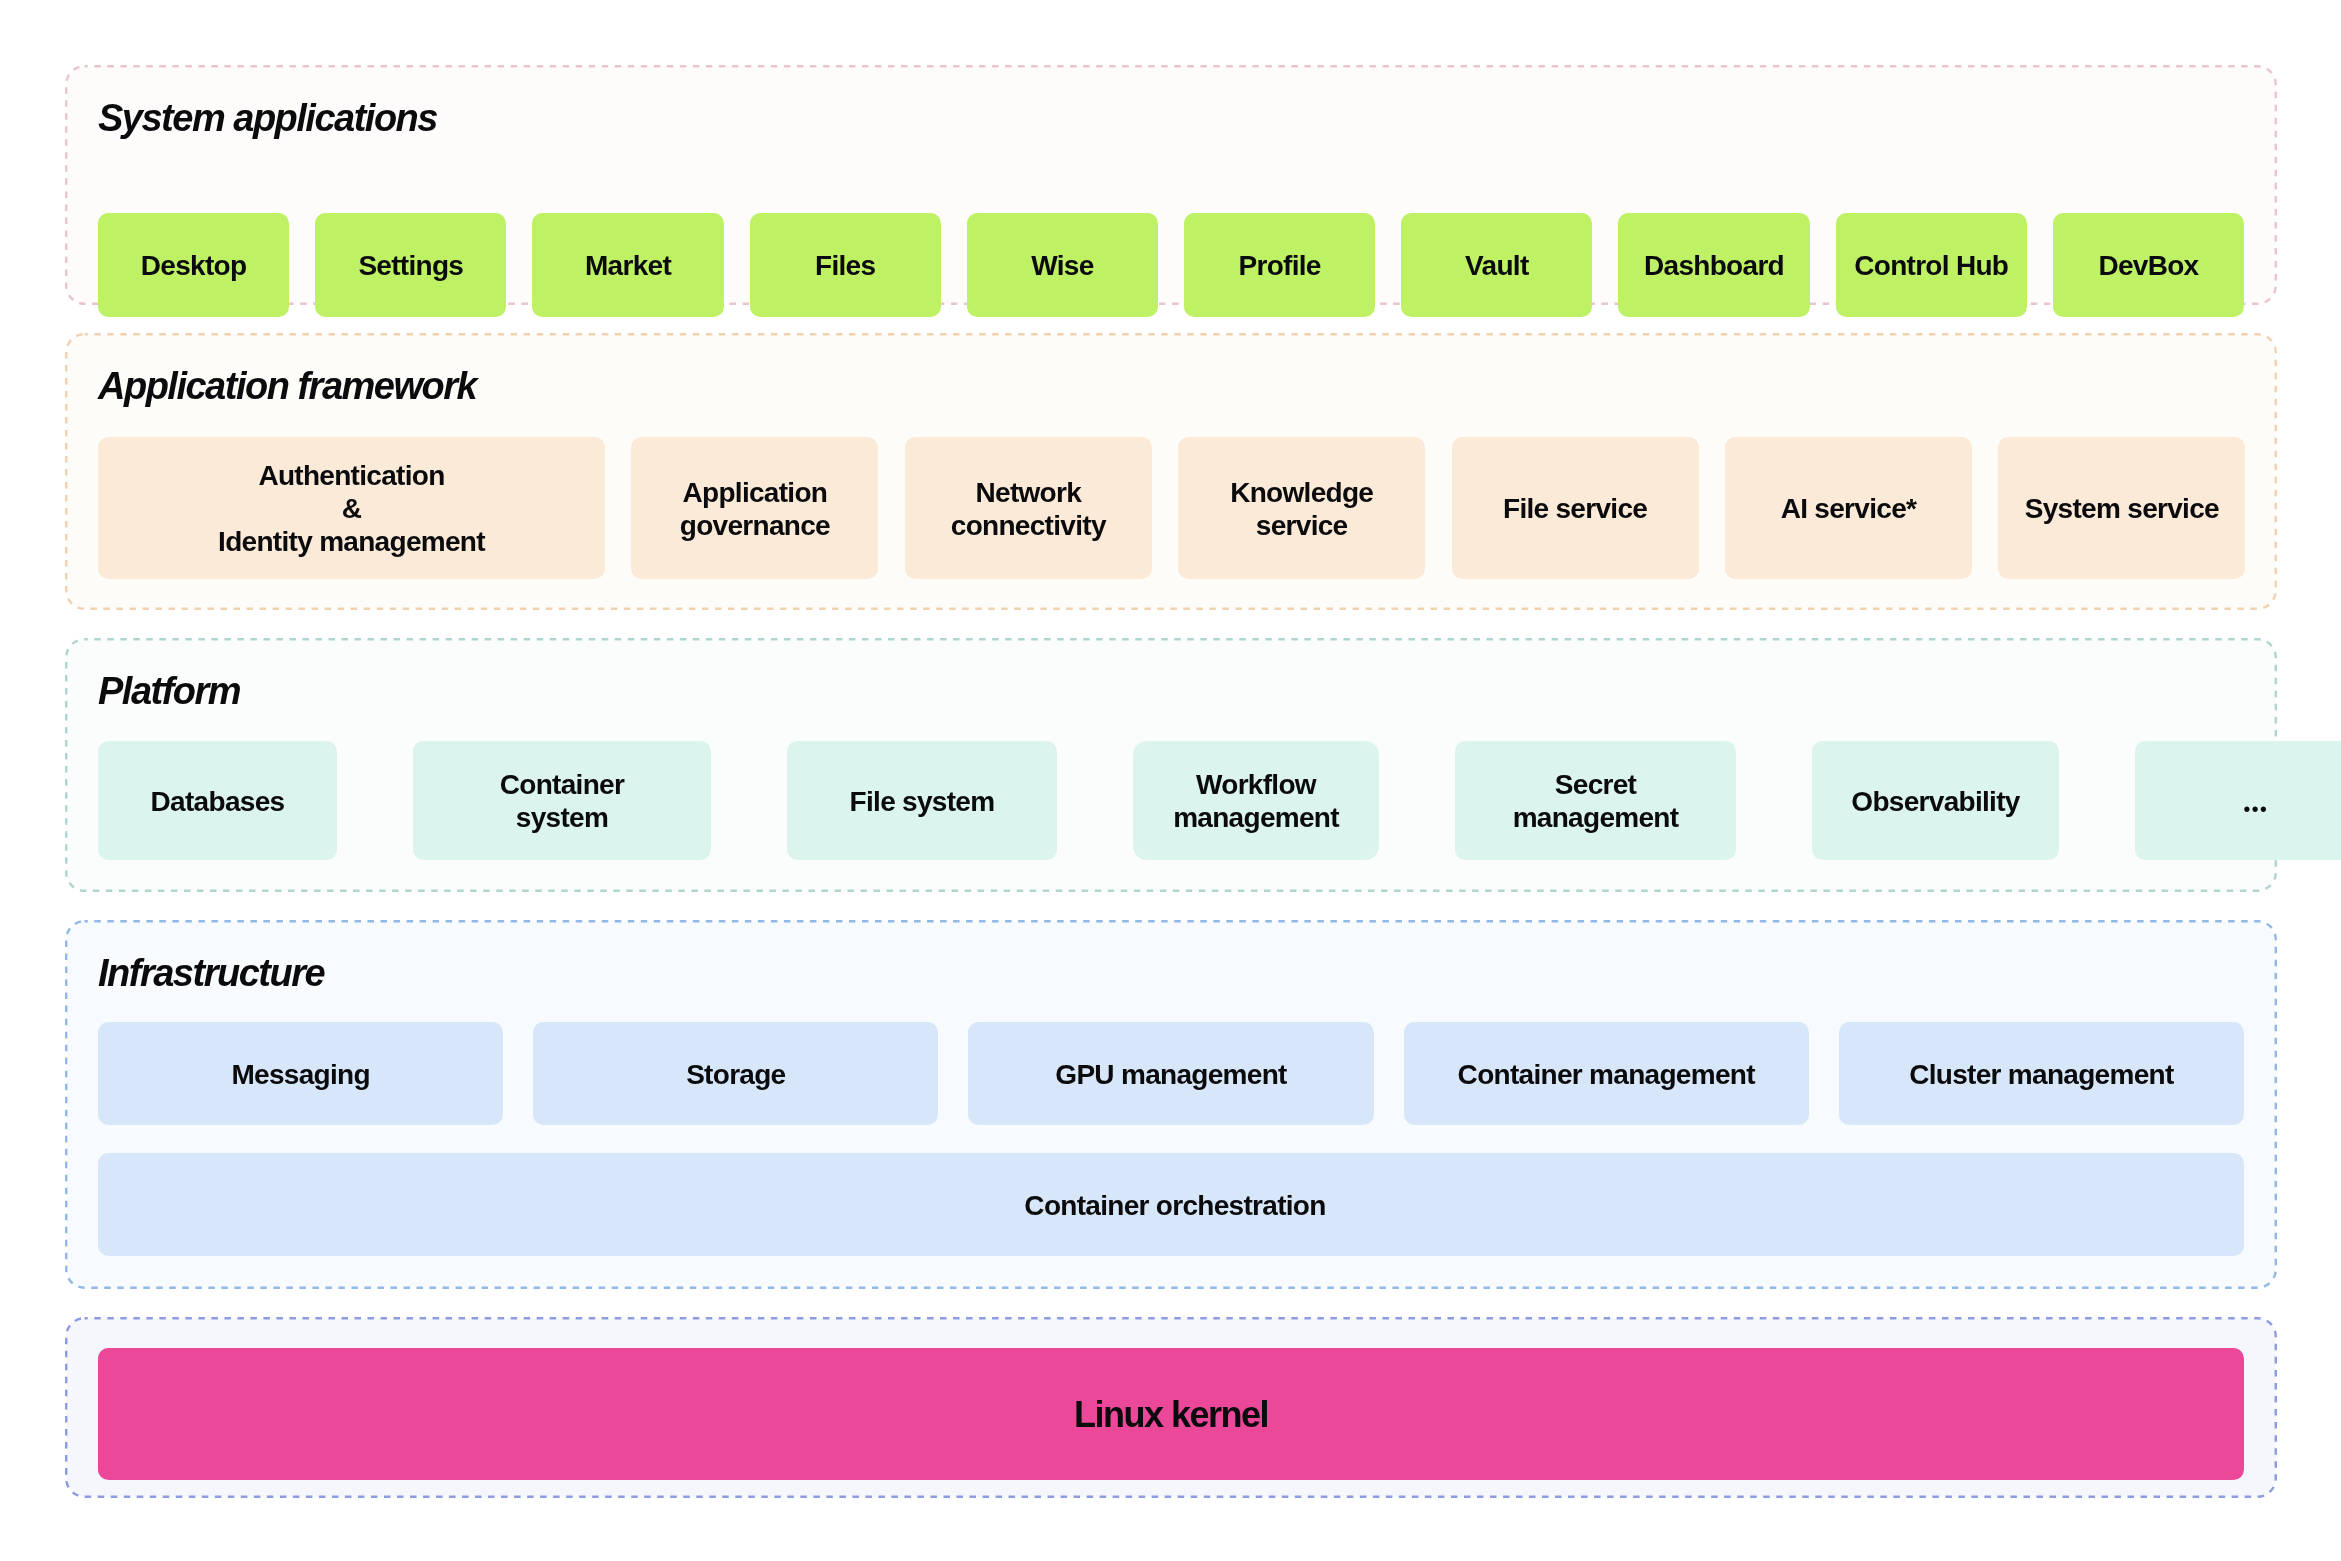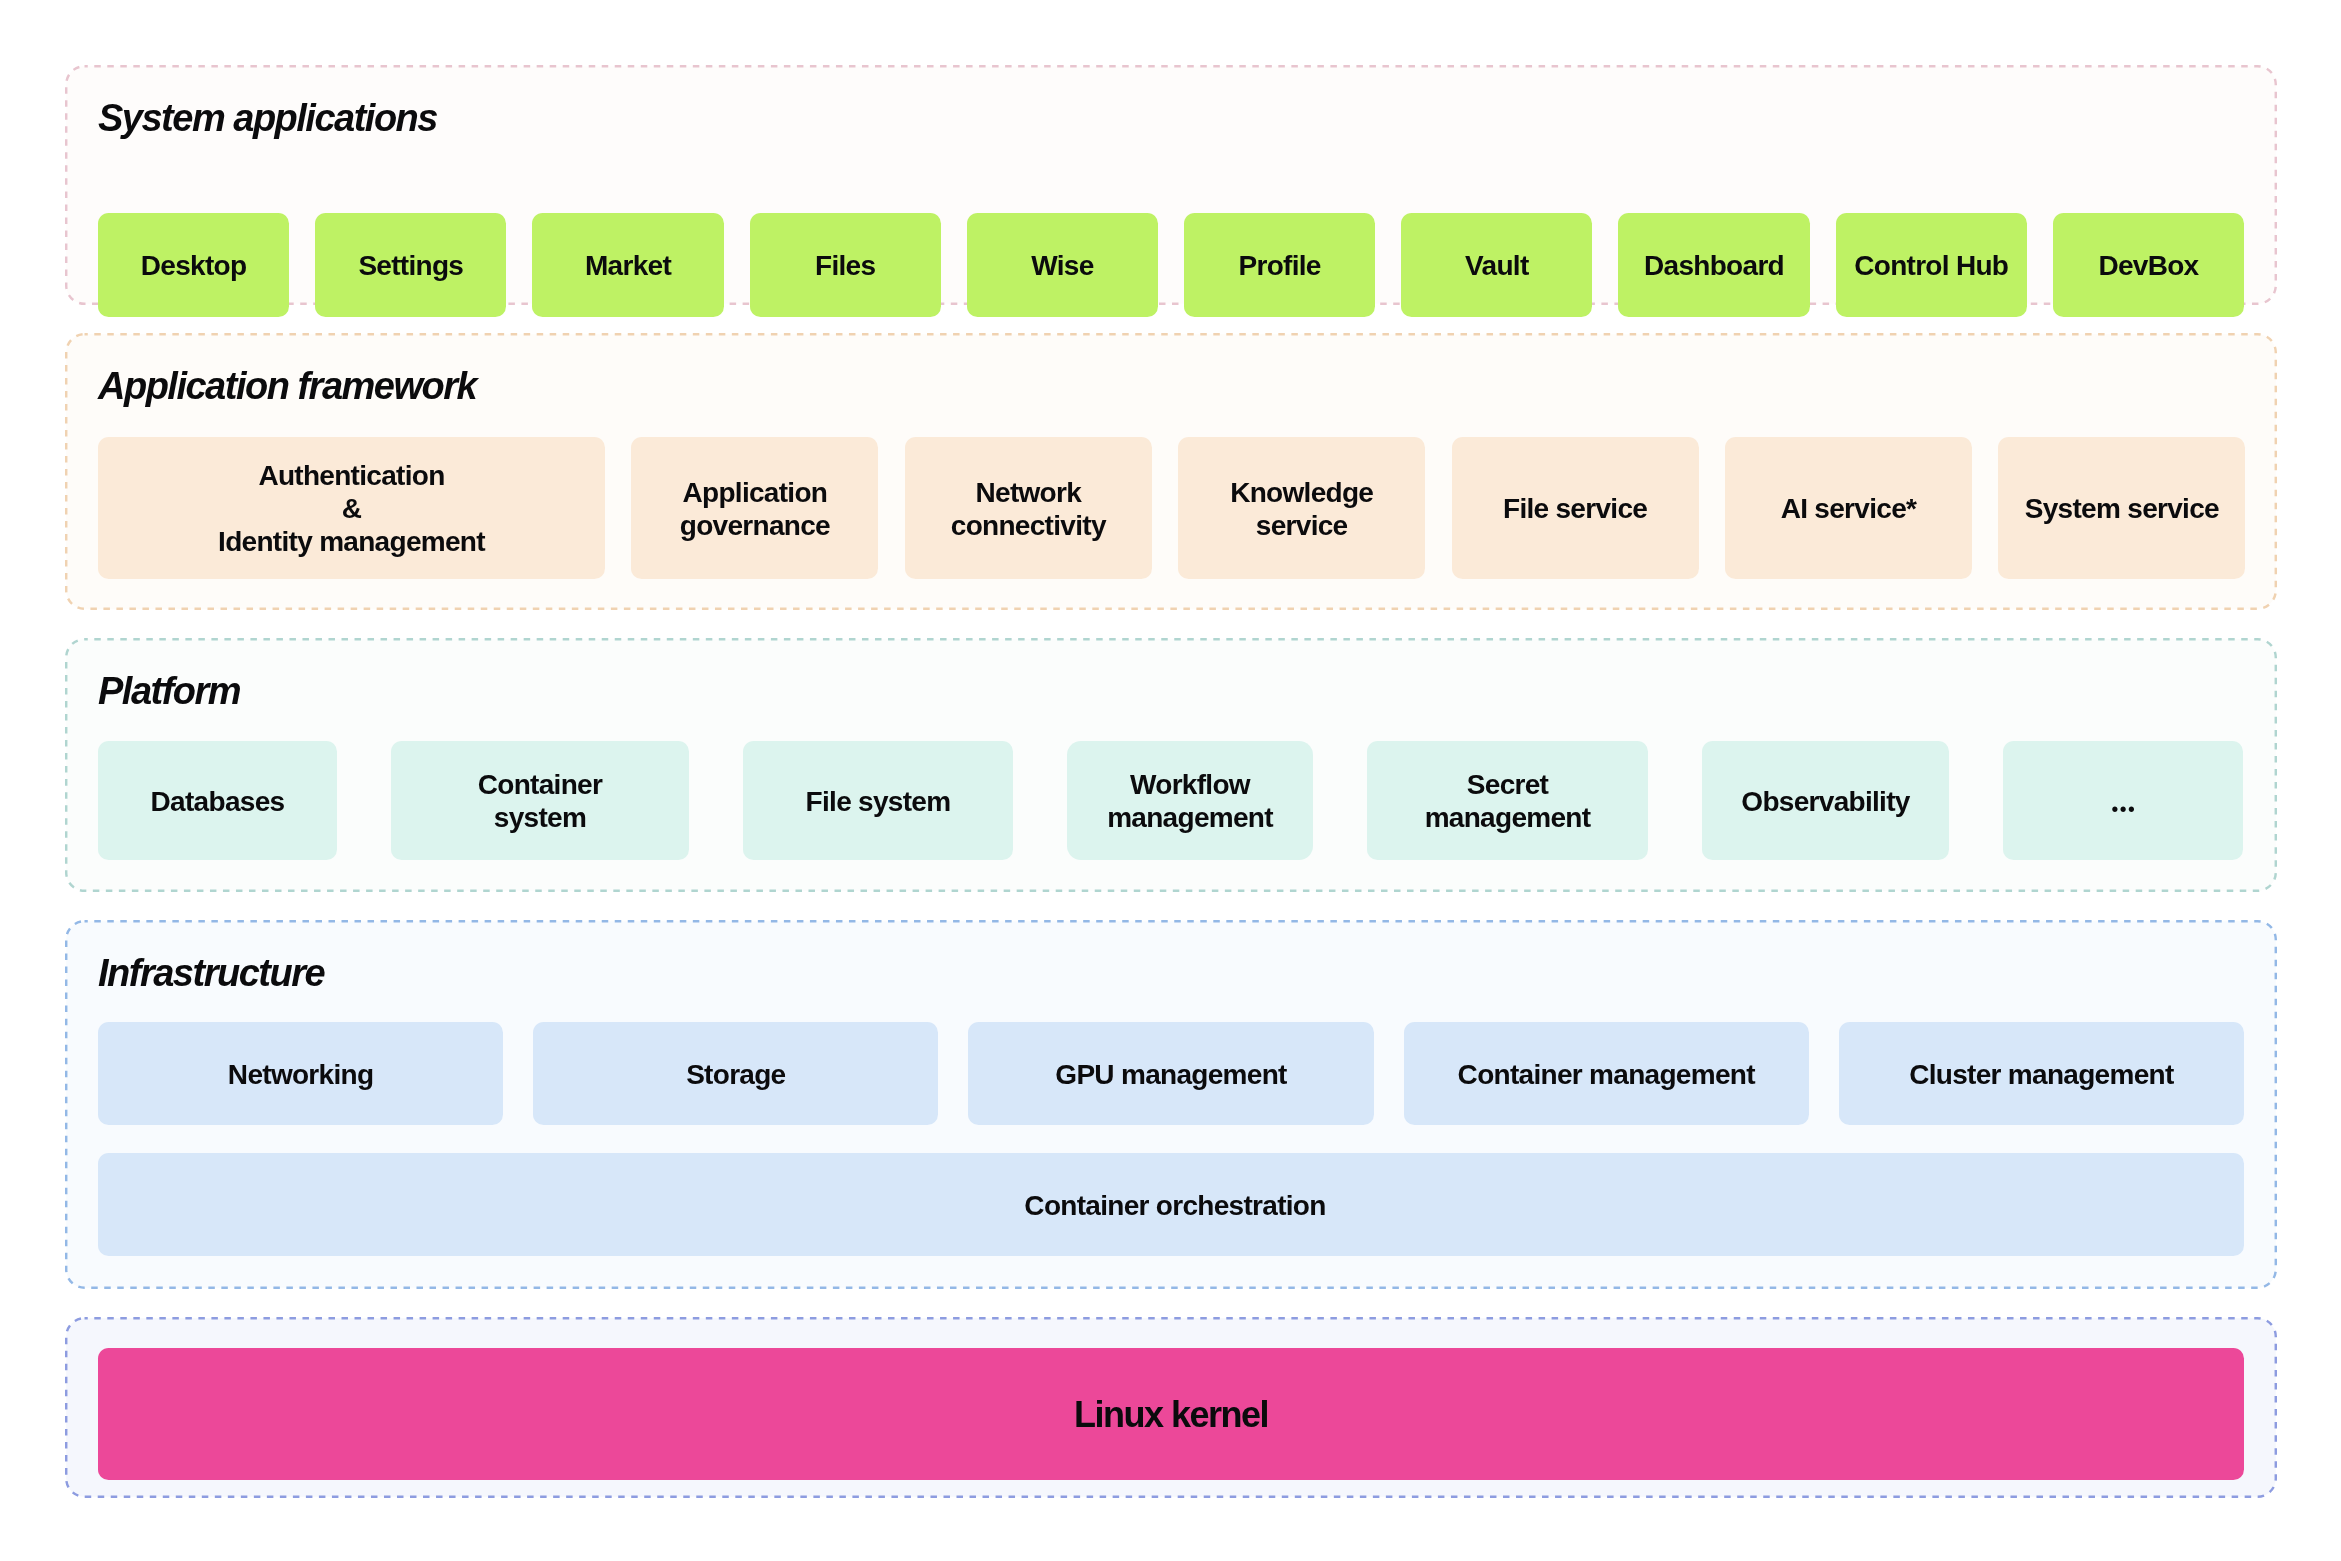--- a/index.html
+++ b/index.html
@@ -45,21 +45,21 @@
   #l1 .row { gap:26px; }
   #l1 .cell { flex:1 1 0; height:104px; background:#bef264;margin-top:44px; }
   
   #l2 { height:277px; }
   #l2 .row { gap:26.4px; }
   #l2 .cell { flex:0 0 247px; height:142px; background:#fbead8; }
   #l2 .cell.wide { flex:0 0 507px; }
   
   #l3 { height:254px; }
   #l3 .layer-title { padding-bottom:32px; }
-  #l3 .row { gap:54px; }
+  #l3 .row { gap:76px; }
   #l3 .cell { height:119px; background:#dcf4ee; }
   #l3 .c1 { flex:0 0 239px; }
   #l3 .c2 { flex:0 0 298px; }
   #l3 .c3 { flex:0 0 270px; }
   #l3 .c4 { flex:0 0 246px;border-radius:14px; }
   #l3 .c5 { flex:0 0 281px; }
   #l3 .c6 { flex:0 0 247px; }
   #l3 .c7 { flex:0 0 240px; font-family:"Liberation Serif", serif; font-size:33px; letter-spacing:0; }
   
   #l4 { height:369px; }
@@ -152,21 +152,21 @@
 
   <div class="layer" id="l4">
     <div class="layer-bg">
       <svg preserveAspectRatio="none" viewBox="0 0 2720 454">
         <rect x="1.5" y="1.5" width="2717" height="451" rx="22.5" ry="22.5" fill="#f8fbfe" stroke="#93b8e6" stroke-width="3" stroke-dasharray="8 8" stroke-dashoffset="-12"></rect>
       </svg>
     </div>
     <div class="layer-inner">
       <div class="layer-title">Infrastructure</div>
       <div class="row">
-        <div class="cell">Networking</div>
+        <div class="cell">Messaging</div>
         <div class="cell">Storage</div>
         <div class="cell">GPU management</div>
         <div class="cell">Container management</div>
         <div class="cell">Cluster management</div>
       </div>
       <div class="row">
         <div class="cell full">Container orchestration</div>
       </div>
     </div>
   </div>

